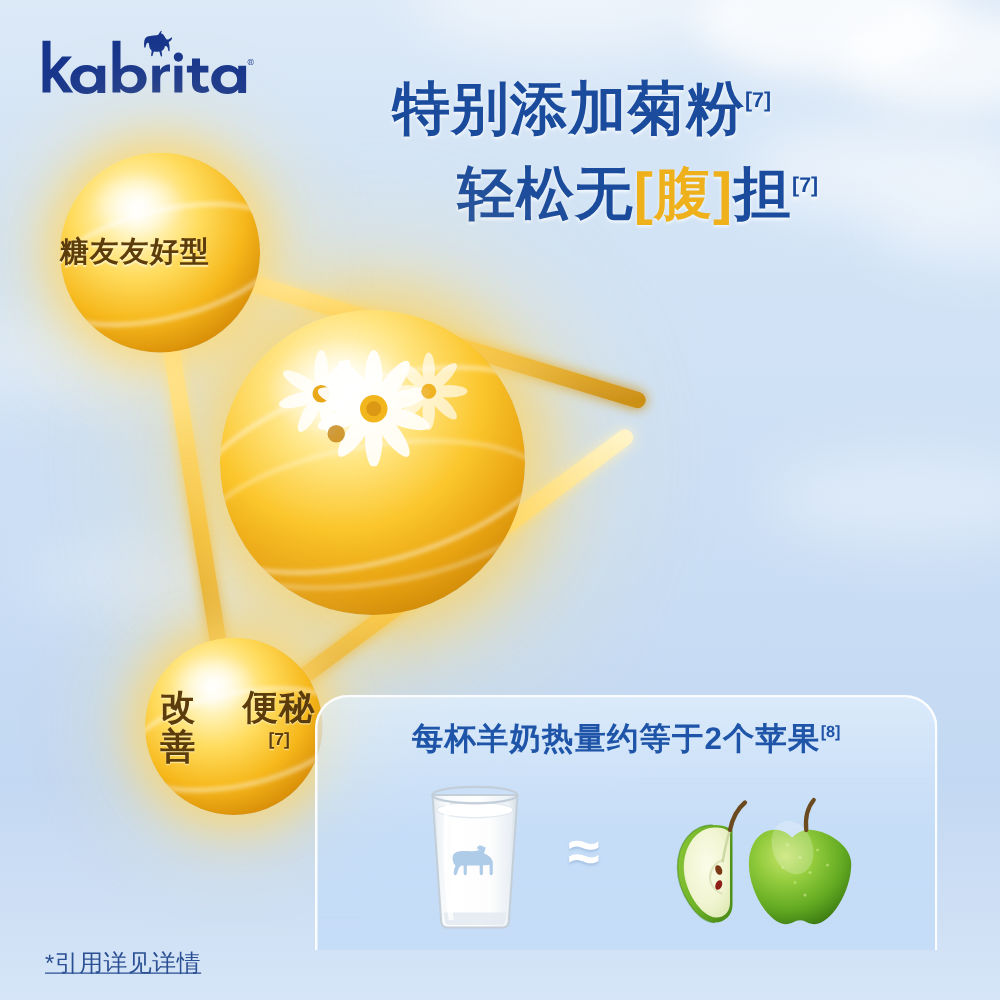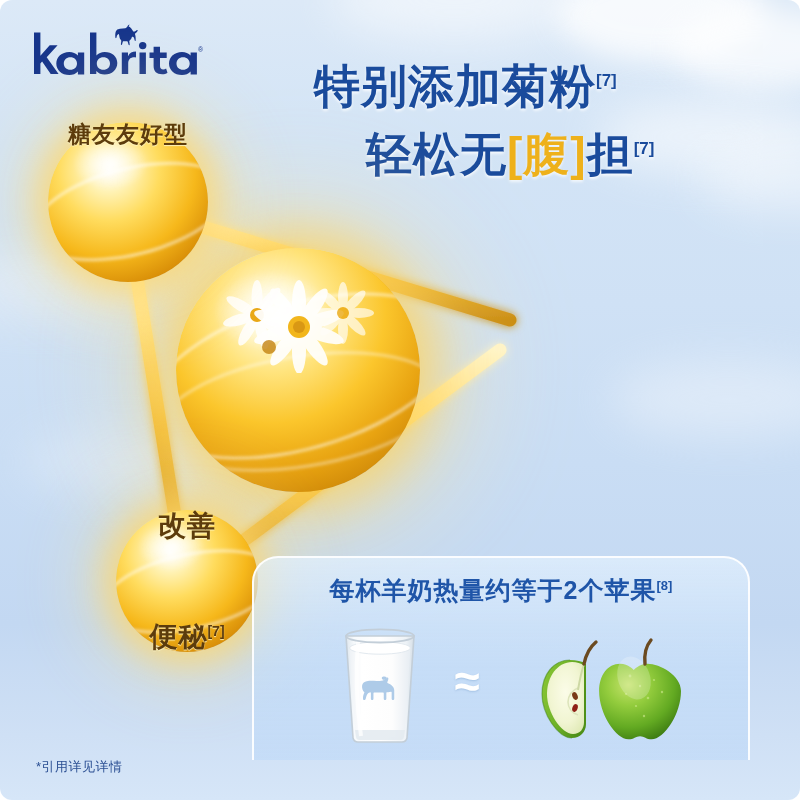--- a/index.html
+++ b/index.html
@@ -3,21 +3,20 @@
 <meta charset="utf-8">
 <style>
   html,body{margin:0;padding:0;}
   body{
     width:800px;height:800px;overflow:hidden;
     font-family:"Liberation Sans","DejaVu Sans",sans-serif;
   }
   #stage{
     position:relative;width:800px;height:800px;overflow:hidden;
     background:linear-gradient(180deg,#dce9f7 0%,#d3e4f6 18%,#cfe1f5 38%,#c9ddf4 58%,#c3d8f2 78%,#cfe0f5 92%,#d6e6f8 100%);
-    border-radius:12px;
   }
   
   .cloud{position:absolute;border-radius:50%;background:#ffffff;filter:blur(14px);pointer-events:none;}
   .cloud2{position:absolute;border-radius:50%;background:#ffffff;filter:blur(22px);pointer-events:none;}
 
   
   #logo{position:absolute;left:26px;top:18px;width:180px;height:70px;}
   #logo svg{display:block;}
 
   
@@ -49,22 +48,22 @@
     position:absolute;left:16%;top:10%;width:46%;height:32%;border-radius:50%;
     background:radial-gradient(ellipse at center,rgba(255,255,255,.92) 0%,rgba(255,255,255,.35) 45%,rgba(255,255,255,0) 75%);
     filter:blur(2px);
   }
   .bub .swirl{position:absolute;inset:0;border-radius:50%;overflow:hidden;}
   .bub .swirl i{
     position:absolute;display:block;border-radius:50%;
     border:3px solid rgba(255,255,255,.55);filter:blur(1.5px);
   }
   .bub-label{
-    position:absolute;inset:0;display:flex;flex-direction:column;
-    align-items:center;justify-content:space-between;text-align:center;
+    position:absolute;inset:0;display:flex;flex-direction:row;
+    align-items:center;justify-content:flex-start;text-align:center;
     font-weight:bold;line-height:1.12;letter-spacing:1px;
     color:#5d3c0c;text-shadow:0 1px 1px rgba(255,248,205,.85);gap:19px;
   }
 
   
   #big{position:absolute;left:176px;top:248px;width:244px;height:244px;}
   #big .orb{
     background:
       radial-gradient(circle at 40% 26%, #fffef6 0%, #fff7cc 10%, #ffe47e 26%, #fbc62c 48%, #e8a311 68%, #c98307 86%, #a96c0c 100%);
     box-shadow:0 0 50px 16px rgba(255,208,80,.7),0 0 110px 44px rgba(255,228,150,.45);
@@ -94,21 +93,21 @@
   #glass{position:absolute;left:78px;top:6px;width:96px;height:118px;}
   #approx{
     position:absolute;left:178px;top:38px;width:70px;text-align:center;
     font-size:46px;font-weight:bold;color:#ffffff;line-height:1;
     text-shadow:0 1px 2px rgba(120,160,205,.45);
   }
   #apples{position:absolute;left:258px;top:0px;width:180px;height:128px;}
 
   
   #footnote{
-    position:absolute;left:36px;top:758px;font-size:13px;color:#2b4f93;letter-spacing:.5px;
+    position:absolute;left:36px;top:758px;font-size:19px;color:#2b4f93;letter-spacing:.5px;text-decoration:underline;
   }
 </style>
 </head>
 <body>
 
 <div id="stage">
 
   <div class="cloud" style="left:556px;top:-34px;width:210px;height:96px;opacity:.78;"></div>
   <div class="cloud" style="left:672px;top:8px;width:180px;height:80px;opacity:.7;"></div>
   <div class="cloud2" style="left:596px;top:100px;width:240px;height:74px;opacity:.55;"></div>

